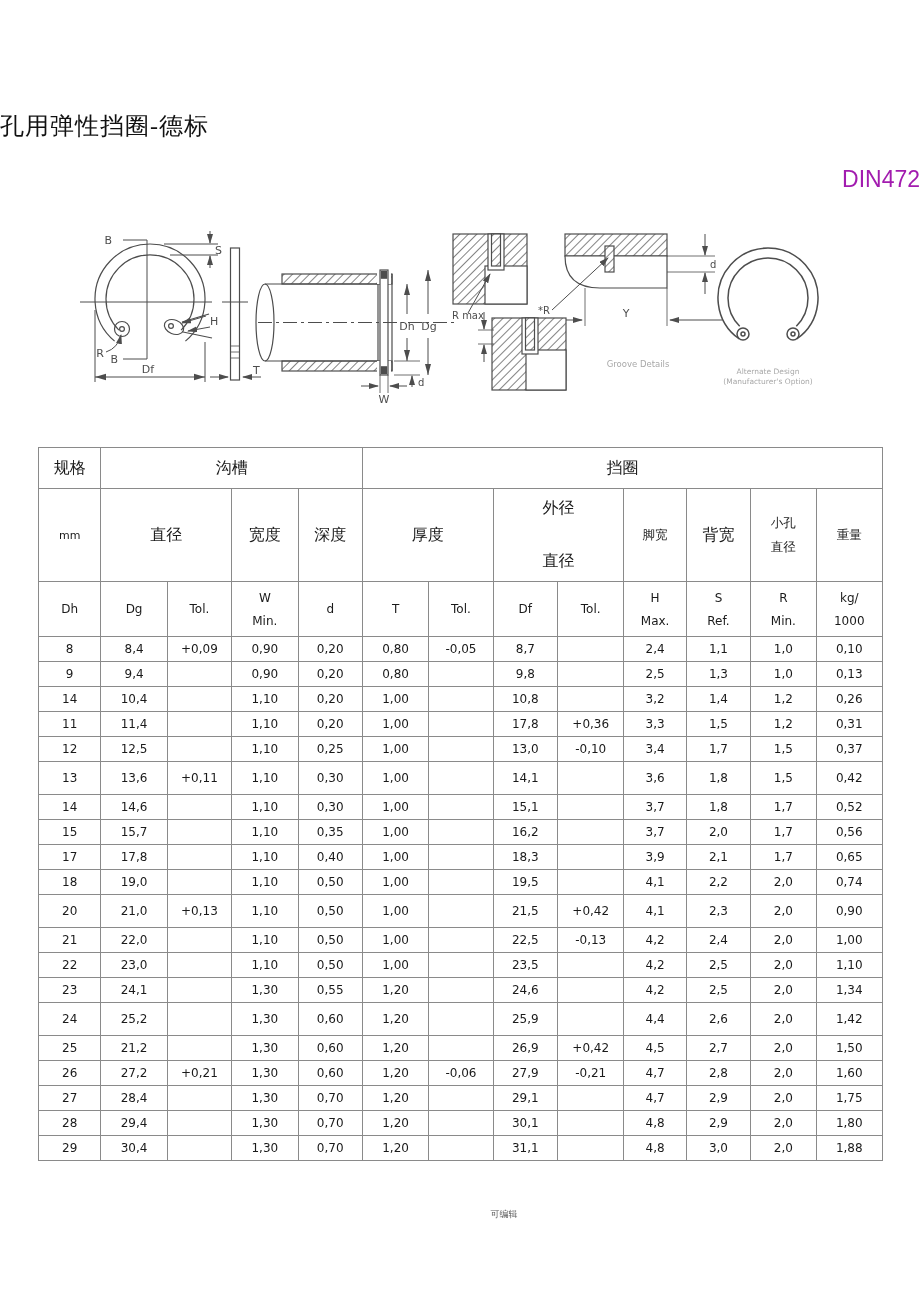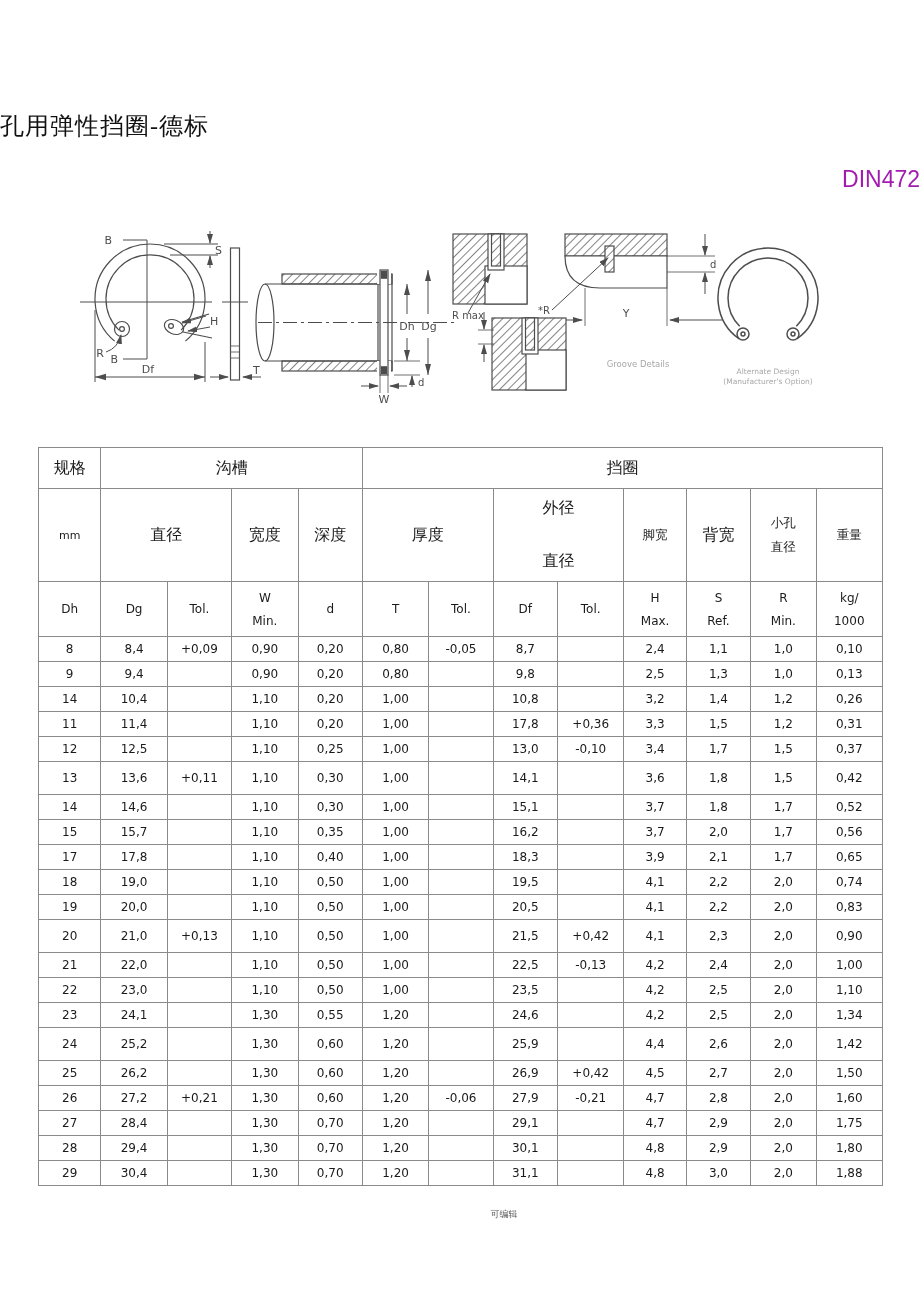--- a/index.html
+++ b/index.html
@@ -442,35 +442,20 @@
         <td>0,50</td>
         <td>1,00</td>
         <td></td>
         <td>19,5</td>
         <td></td>
         <td>4,1</td>
         <td>2,2</td>
         <td>2,0</td>
         <td>0,74</td>
       </tr>
-      <tr>
-        <td>19</td>
-        <td>20,0</td>
-        <td></td>
-        <td>1,10</td>
-        <td>0,50</td>
-        <td>1,00</td>
-        <td></td>
-        <td>20,5</td>
-        <td></td>
-        <td>4,1</td>
-        <td>2,2</td>
-        <td>2,0</td>
-        <td>0,83</td>
-      </tr>
       <tr class="tall">
         <td>20</td>
         <td>21,0</td>
         <td>+0,13</td>
         <td>1,10</td>
         <td>0,50</td>
         <td>1,00</td>
         <td></td>
         <td>21,5</td>
         <td>+0,42</td>
@@ -534,21 +519,21 @@
         <td></td>
         <td>25,9</td>
         <td></td>
         <td>4,4</td>
         <td>2,6</td>
         <td>2,0</td>
         <td>1,42</td>
       </tr>
       <tr>
         <td>25</td>
-        <td>26,2</td>
+        <td>21,2</td>
         <td></td>
         <td>1,30</td>
         <td>0,60</td>
         <td>1,20</td>
         <td></td>
         <td>26,9</td>
         <td>+0,42</td>
         <td>4,5</td>
         <td>2,7</td>
         <td>2,0</td>

